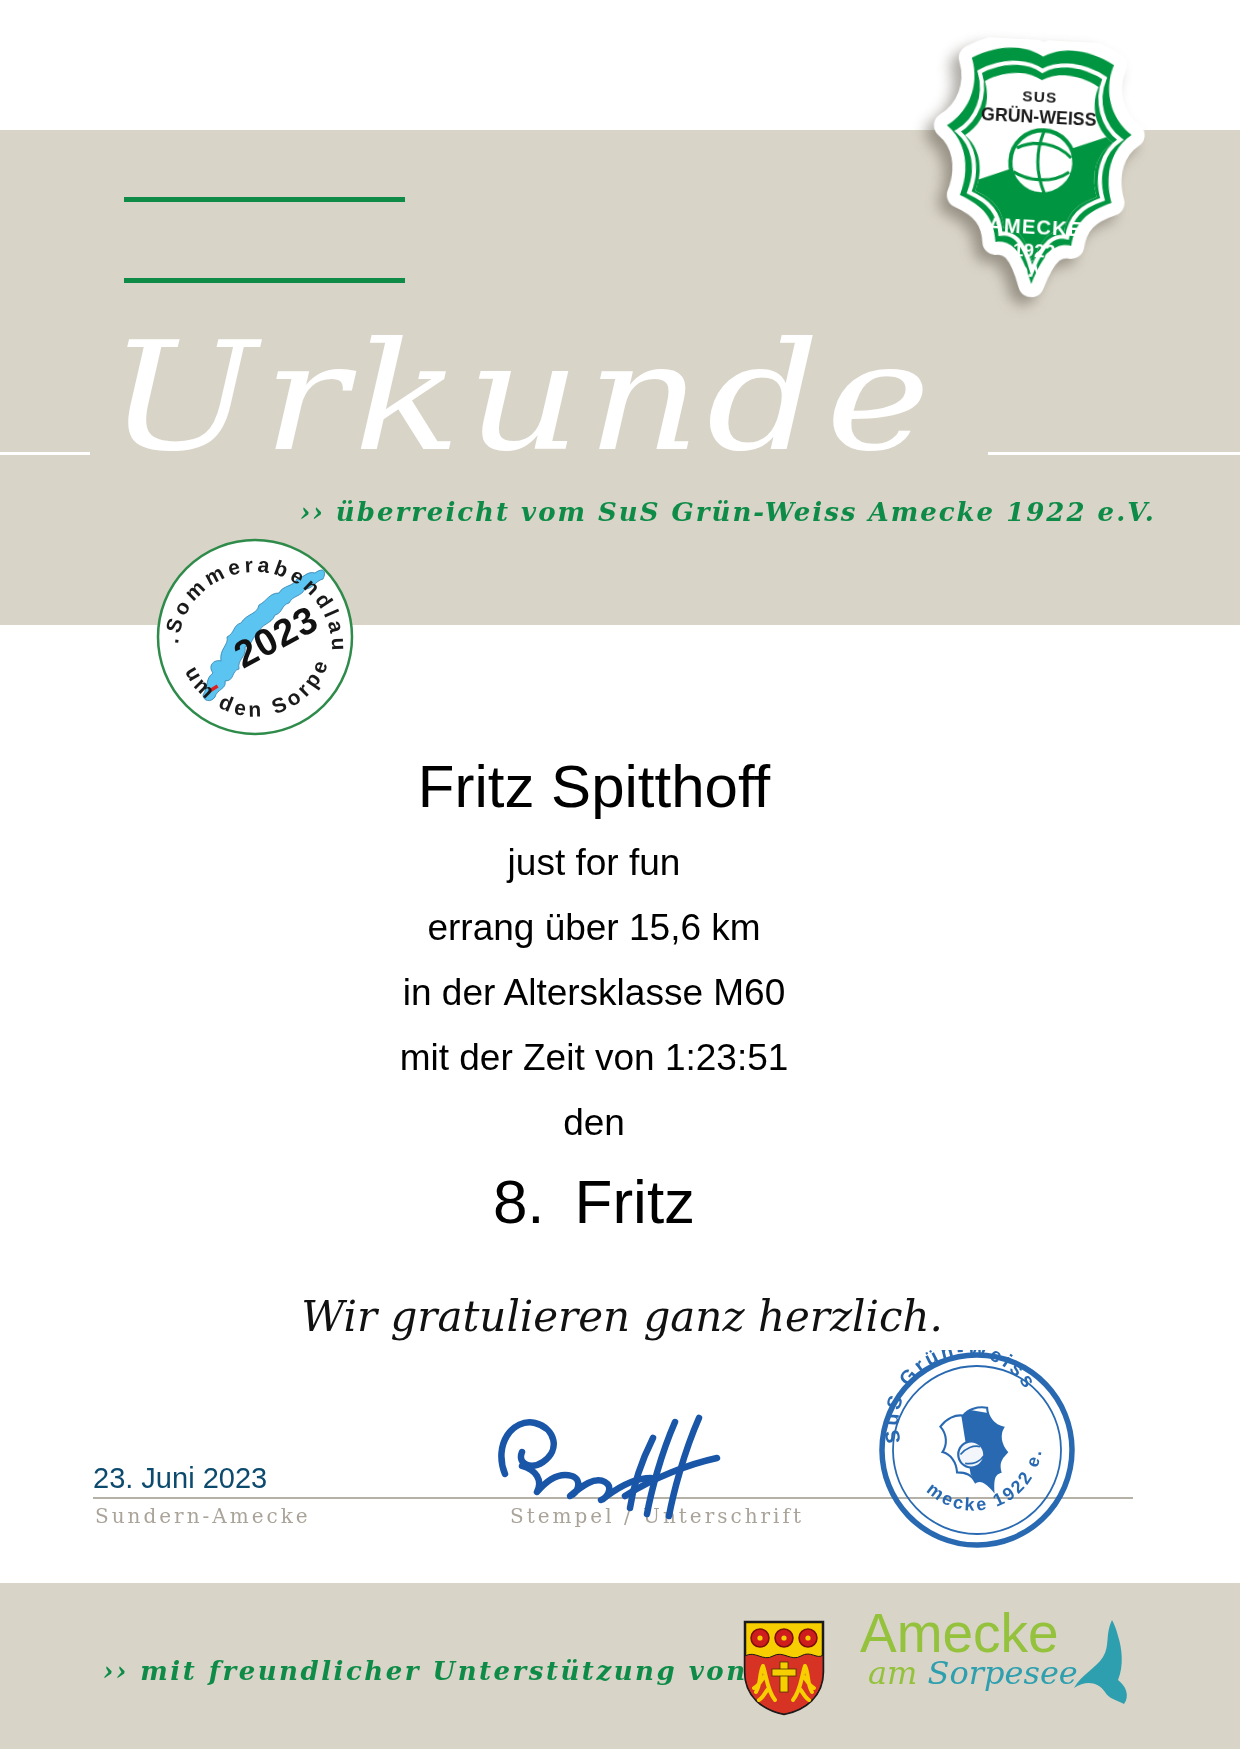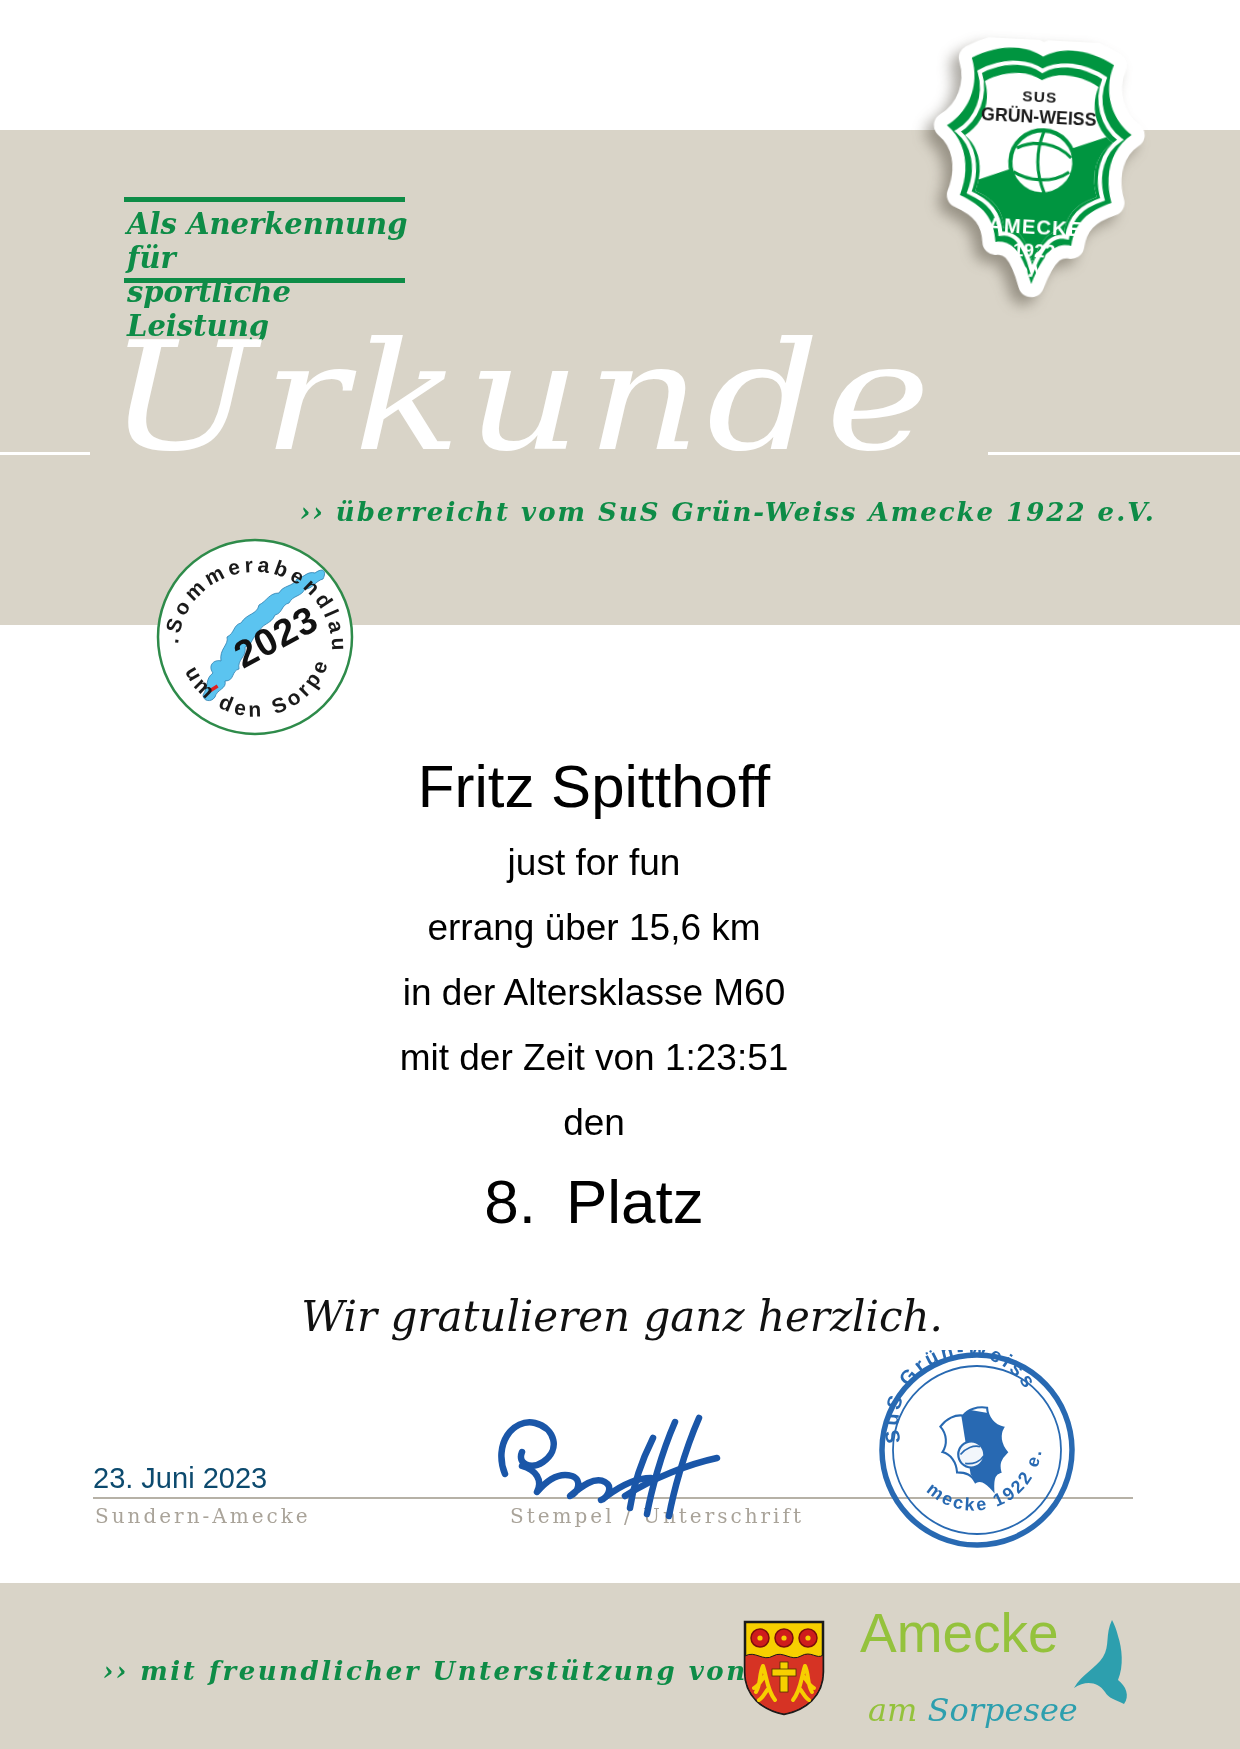--- a/index.html
+++ b/index.html
@@ -41,42 +41,38 @@
   .sig-label.place{left:95px;} .sig-label.stamp{left:510px;}
   .signature-svg{position:absolute;left:485px;top:1408px;z-index:3;}
   .stamp-svg{position:absolute;left:877px;top:1350px;z-index:2;opacity:.95;}
   
   .support{position:absolute;left:103px;top:1656px;font-family:"DejaVu Serif",serif;
            font-style:italic;font-weight:bold;font-size:26px;letter-spacing:2.5px;color:#0e8c47;}
   .coa-svg{position:absolute;left:743px;top:1620px;}
   .partner-name{position:absolute;left:860px;top:1606px;font-size:55px;line-height:55px;
                 color:#94c23c;letter-spacing:0px;}
   .partner-sub{position:absolute;left:868px;top:1656px;font-family:"DejaVu Serif",serif;
-               font-style:italic;font-size:32px;line-height:34px;margin-top:37px;}
+               font-style:italic;font-size:32px;line-height:34px;}
   .partner-sub .am{color:#94c23c;} .partner-sub .sor{color:#2d9fae;}
   .swoosh-svg{position:absolute;left:1072px;top:1618px;}
   
   .crest-svg{position:absolute;left:918px;top:40px;transform:rotate(3deg);
              filter:drop-shadow(-8px 8px 7px rgba(70,64,52,.45));}
   .badge-svg{position:absolute;left:155px;top:537px;}
   svg text{font-family:"Liberation Sans",sans-serif;}
 </style>
 </head>
 <body>
 
 <div class="page">
 
   <div class="banner-top"></div>
   <div class="banner-footer"></div>
 
   <div class="hdr-rule r1"></div>
-  <div class="hdr-text">
-    <div>Als Anerkennung für</div>
-    <div>sportliche Leistung</div>
-  </div>
   <div class="hdr-rule r2"></div>
 
   <div class="title">Urkunde</div>
   <div class="title-line left"></div>
   <div class="title-line right"></div>
   <div class="subtitle">›› überreicht vom SuS Grün-Weiss Amecke 1922 e.V.</div>
 
   <svg class="crest-svg" width="238" height="268" viewBox="0 0 200 226">
     <defs>
       <path id="shieldPath" d="M100,14 C84,4 60,6 40,18 C48,40 40,64 22,76 C38,88 44,110 36,134 C56,142 66,152 68,172 C80,170 90,176 100,206 C110,176 120,170 132,172 C134,152 144,142 164,134 C156,110 162,88 178,76 C160,64 152,40 160,18 C140,6 116,4 100,14 Z"></path>
@@ -117,21 +113,21 @@
     <text x="0" y="0" font-size="38" font-weight="bold" fill="#111" letter-spacing="1" transform="translate(88,132) rotate(-28)">2023</text>
   </svg>
 
   <div class="cline name">Fritz Spitthoff</div>
   <div class="cline small team">just for fun</div>
   <div class="cline small dist">errang über 15,6 km</div>
   <div class="cline small klasse">in der Altersklasse M60</div>
   <div class="cline small zeit">mit der Zeit von 1:23:51</div>
   <div class="cline small den">den</div>
   <div class="cline rank">
-    <span>8.</span><span class="gap"></span><span>Platz</span>
+    <span>8.</span><span class="gap"></span><span>Fritz</span>
   </div>
   <div class="congrats">Wir gratulieren ganz herzlich.</div>
 
   <div class="date">23. Juni 2023</div>
   <div class="sig-line"></div>
   <div class="sig-label place">Sundern-Amecke</div>
   <div class="sig-label stamp">Stempel / Unterschrift</div>
 
   <svg class="signature-svg" width="285" height="118" viewBox="0 0 285 118">
     <g fill="none" stroke="#1a56a8" stroke-width="6.5" stroke-linecap="round" stroke-linejoin="round">

